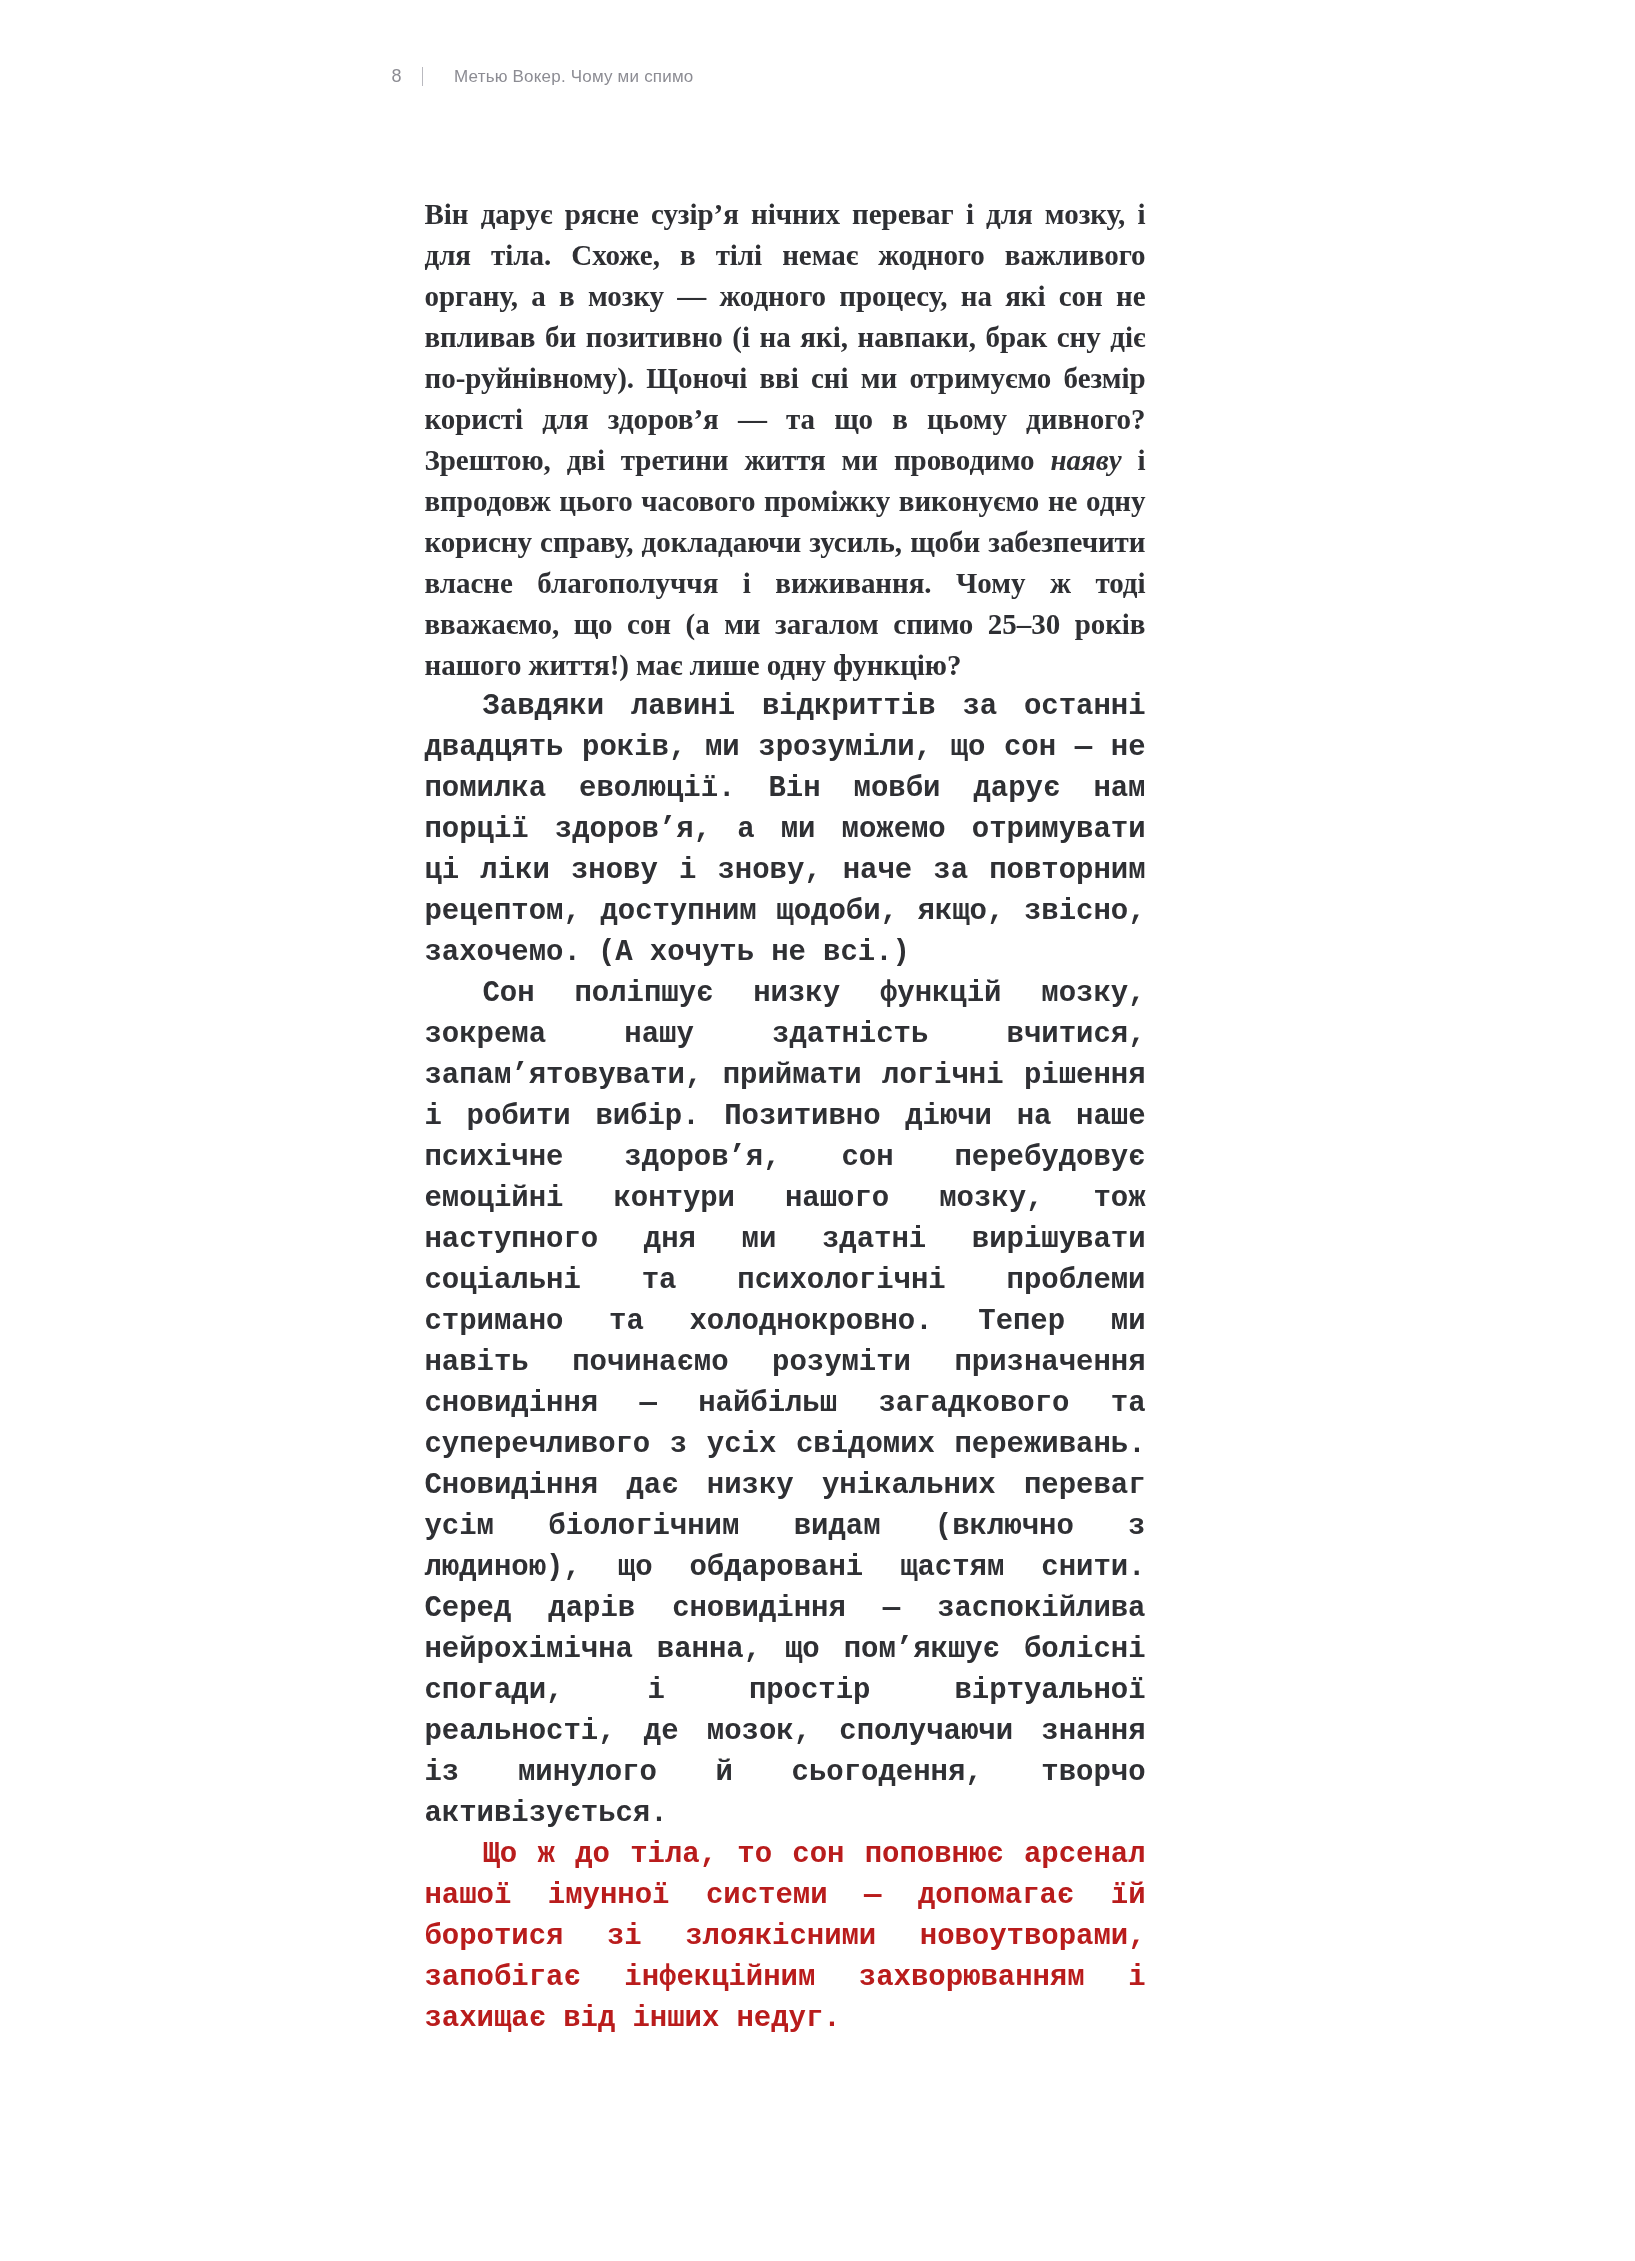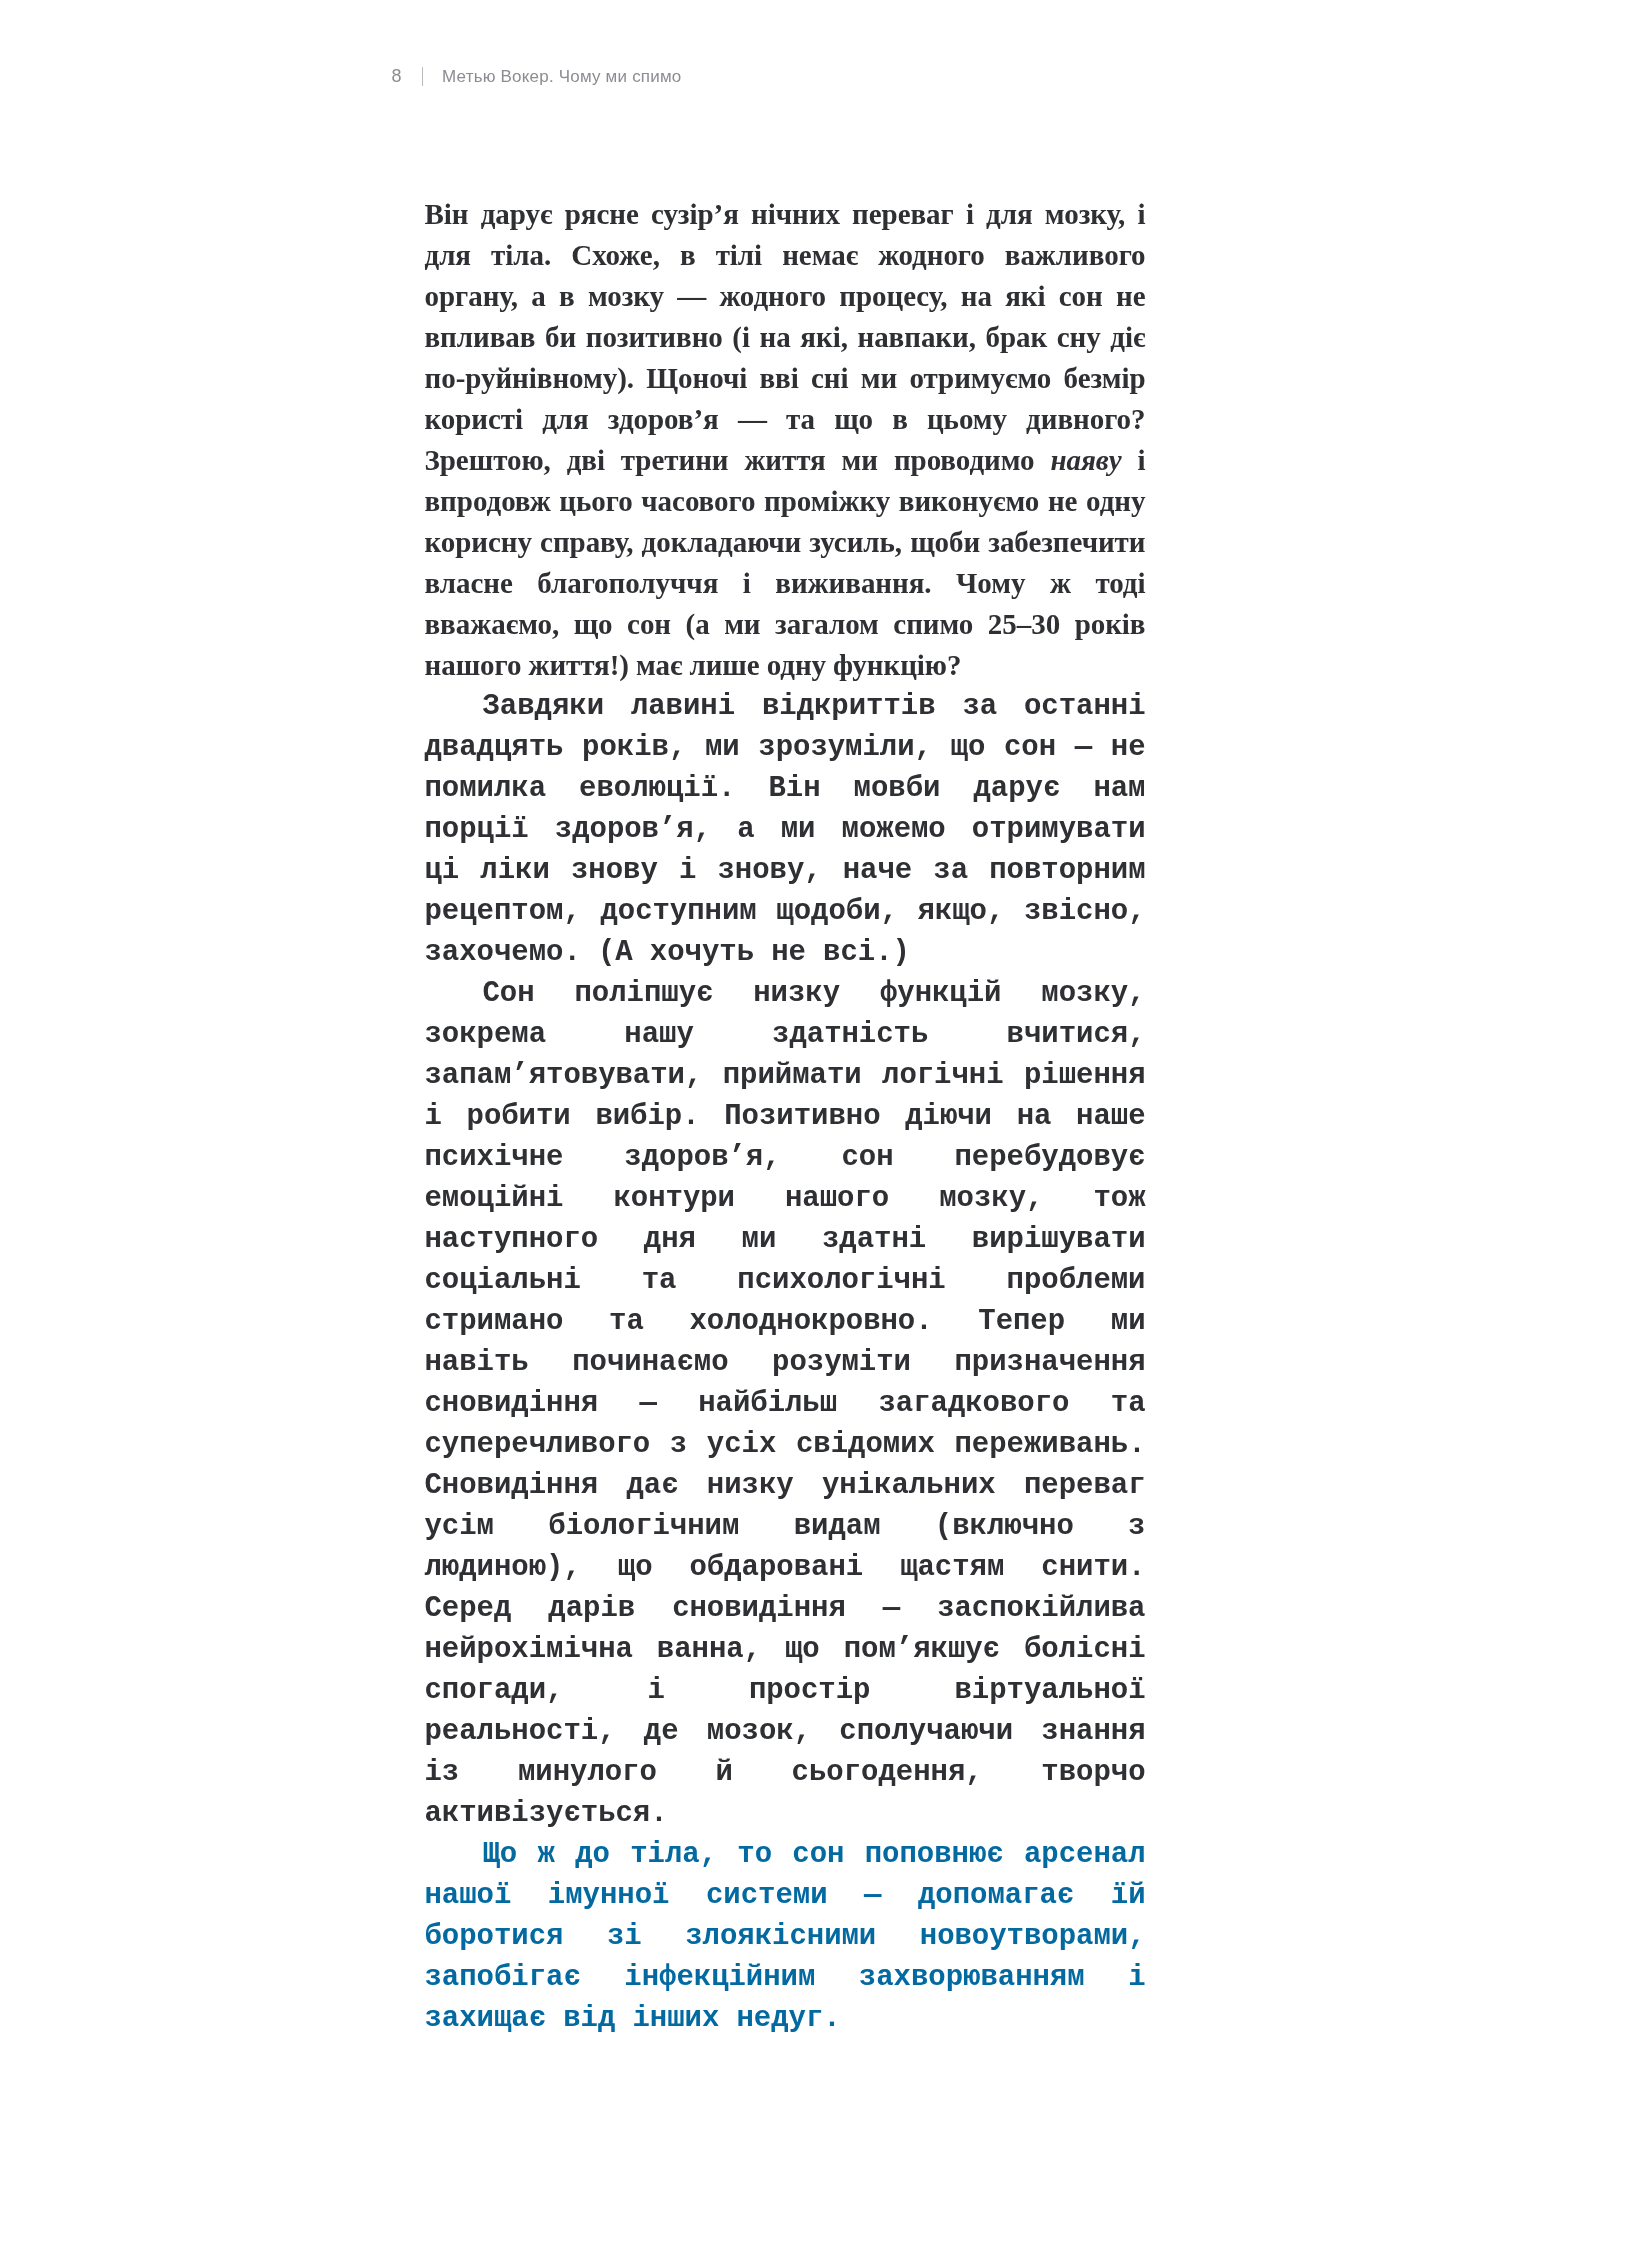--- a/index.html
+++ b/index.html
@@ -43,20 +43,21 @@
     display: inline-block;
     width: 0.9px;
     height: 19.6px;
     background: #b9b9bf;
     margin: 0 19px 0 20.4px;
     flex: none;
   }
   .running-header .run-title {
     color: #8c8c93;
     font-weight: 400;
+    margin-left: 12px;
   }
 
   
   .textblock {
     position: absolute;
     left: 84px;
     top: 194px;
     width: 721px;
   }
 
@@ -93,17 +94,17 @@
   <div class="running-header" style="color: rgb(140, 140, 147);">
     <span class="folio">8</span>
     <span class="rule"></span>
     <span class="run-title">Метью Вокер. Чому ми спимо</span>
   </div>
 
   <div class="textblock">
     <p class="body" style="color: rgb(47, 48, 52);">Він дарує рясне сузір’я нічних переваг і для мозку, і для тіла. Схоже, в тілі немає жодного важливого органу, а в мозку — жодного процесу, на які сон не впливав би позитивно (і на які, навпаки, брак сну діє по-руйнівному). Щоночі вві сні ми отримуємо безмір користі для здоров’я — та що в цьому дивного? Зрештою, дві третини життя ми проводимо <span class="ital">наяву</span> і впродовж цього часового проміжку виконуємо не одну корисну справу, докладаючи зусиль, щоби забезпечити власне благополуччя і виживання. Чому ж тоді вважаємо, що сон (а ми загалом спимо 25–30 років нашого життя!) має лише одну функцію?</p>
     <p class="body indent" style="color: rgb(47, 48, 52);">Завдяки лавині відкриттів за останні двадцять років, ми зрозуміли, що сон — не помилка еволюції. Він мовби дарує нам порції здоров’я, а ми можемо отримувати ці ліки знову і знову, наче за повторним рецептом, доступним щодоби, якщо, звісно, захочемо. (А хочуть не всі.)</p>
     <p class="body indent" style="color: rgb(47, 48, 52);">Сон поліпшує низку функцій мозку, зокрема нашу здатність вчитися, запам’ятовувати, приймати логічні рішення і робити вибір. Позитивно діючи на наше психічне здоров’я, сон перебудовує емоційні контури нашого мозку, тож наступного дня ми здатні вирішувати соціальні та психологічні проблеми стримано та холоднокровно. Тепер ми навіть починаємо розуміти призначення сновидіння — найбільш загадкового та суперечливого з усіх свідомих переживань. Сновидіння дає низку унікальних переваг усім біологічним видам (включно з людиною), що обдаровані щастям снити. Серед дарів сновидіння — заспокійлива нейрохімічна ванна, що пом’якшує болісні спогади, і простір віртуальної реальності, де мозок, сполучаючи знання із минулого й сьогодення, творчо активізується.</p>
-    <p class="body indent" style="color: #0369a1;">Що ж до тіла, то сон поповнює арсенал нашої імунної системи — допомагає їй боротися зі злоякісними новоутворами, запобігає інфекційним захворюванням і захищає від інших недуг.</p>
+    <p class="body indent" style="color: #b91c1c;">Що ж до тіла, то сон поповнює арсенал нашої імунної системи — допомагає їй боротися зі злоякісними новоутворами, запобігає інфекційним захворюванням і захищає від інших недуг.</p>
   </div>
 
 </div>
 
 
 </body></html>

